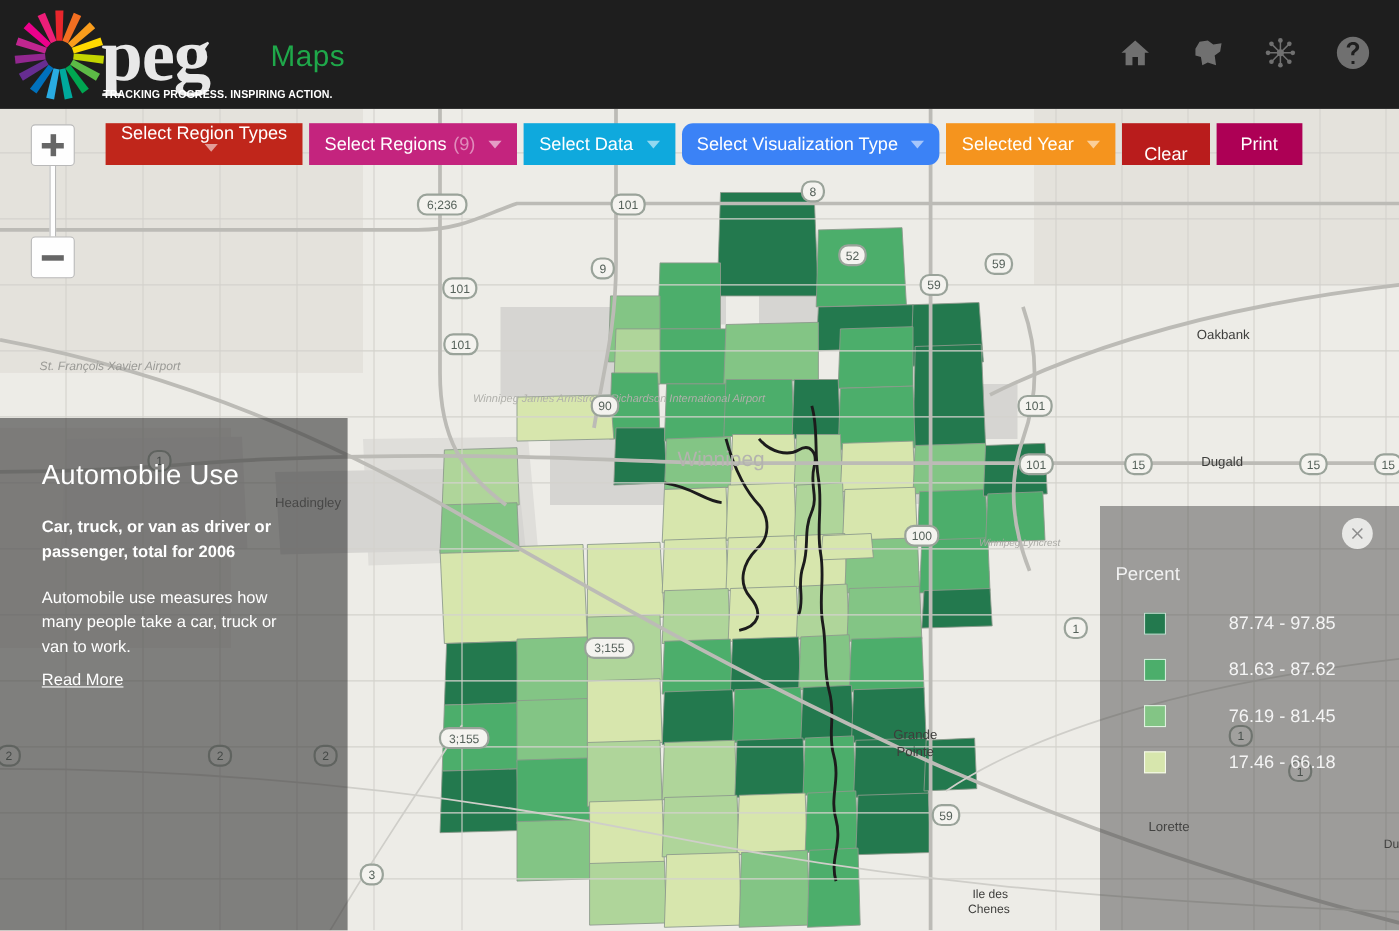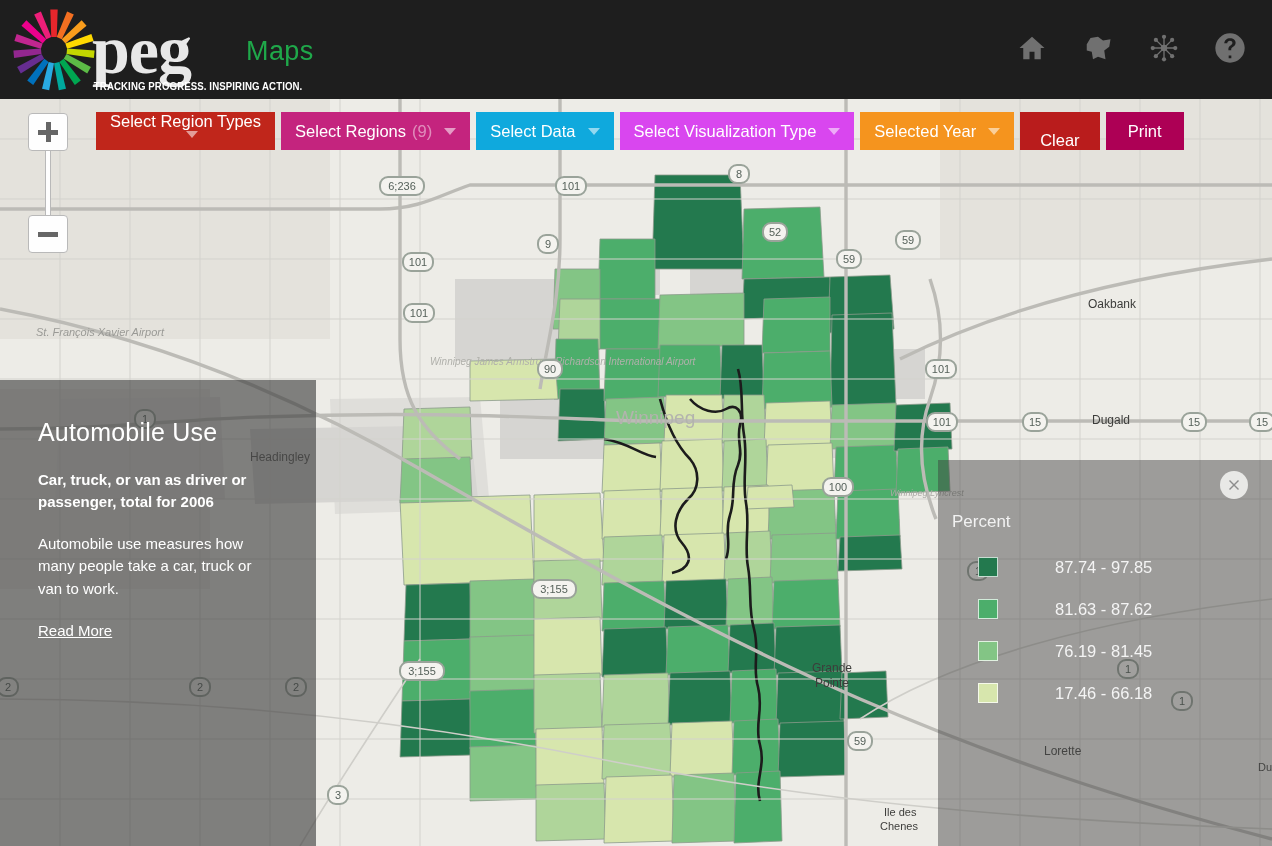--- a/index.html
+++ b/index.html
@@ -65,21 +65,21 @@
   }
   .tb-btn .caret {
     margin-left: 12px; width: 0; height: 0;
     border-left: 6px solid transparent; border-right: 6px solid transparent;
     border-top: 7px solid rgba(255,255,255,0.55);
   }
   .tb-count { margin-left: 6px; color: rgba(255,255,255,0.48); }
   #btn-region-types { background: #c0261b; flex-direction: column; }
   #btn-regions      { background: #c4247e; }
   #btn-data         { background: #0fa9dd; }
-  #btn-viz          { background: #d946ef; }
+  #btn-viz          { background: #3b82f6; border-radius: 10px; }
   #btn-year         { background: #f5941e; }
   #btn-clear        { background: #b91c1c; padding: 0 20px; align-items: flex-end; }
   #btn-print        { background: #ad0055; padding: 0 22px; }
 
   
   #zoomctl { position: absolute; left: 28px; top: 113px; width: 40px; z-index: 40; }
   .zbtn {
     width: 40px; height: 38px; background: #fefefe;
     border: 1px solid #b9b9b9; border-radius: 4px;
     display: flex; align-items: center; justify-content: center;
@@ -100,27 +100,27 @@
   
   #infopanel {
     position: absolute; left: 0; top: 380px;
     width: 316px; height: 466px;
     background: rgba(60,60,60,0.62);
     padding: 38px 30px 0 38px;
     color: #ffffff; z-index: 30;
   }
   #info-title { font-size: 25px; font-weight: normal; letter-spacing: 0.2px; margin-bottom: 22px; }
   #info-sub { font-size: 15px; font-weight: bold; line-height: 1.45; margin-bottom: 20px; max-width: 238px; }
-  #info-desc { font-size: 15px; line-height: 1.5; max-width: 238px; margin-bottom: 22px; }
+  #info-desc { font-size: 15px; line-height: 1.5; max-width: 238px; margin-bottom: 10px; }
   #info-readmore { font-size: 15px; color: #ffffff; text-decoration: underline; cursor: pointer; display: inline-block; }
 
   
   #legend {
     position: absolute; right: 0; top: 460px;
-    width: 334px; height: 386px;
+    width: 272px; height: 386px;
     background: rgba(60,60,60,0.45);
     z-index: 30; padding: 52px 0 0 12px;
   }
   #legend-close {
     position: absolute; right: 24px; top: 471px;
     width: 28px; height: 28px; border-radius: 50%;
     background: #e8e8e6; display: flex; align-items: center; justify-content: center;
     cursor: pointer; z-index: 31;
   }
   #legend-title { font-size: 17px; color: #f2f2f2; margin-left: 2px; margin-bottom: 14px; }

